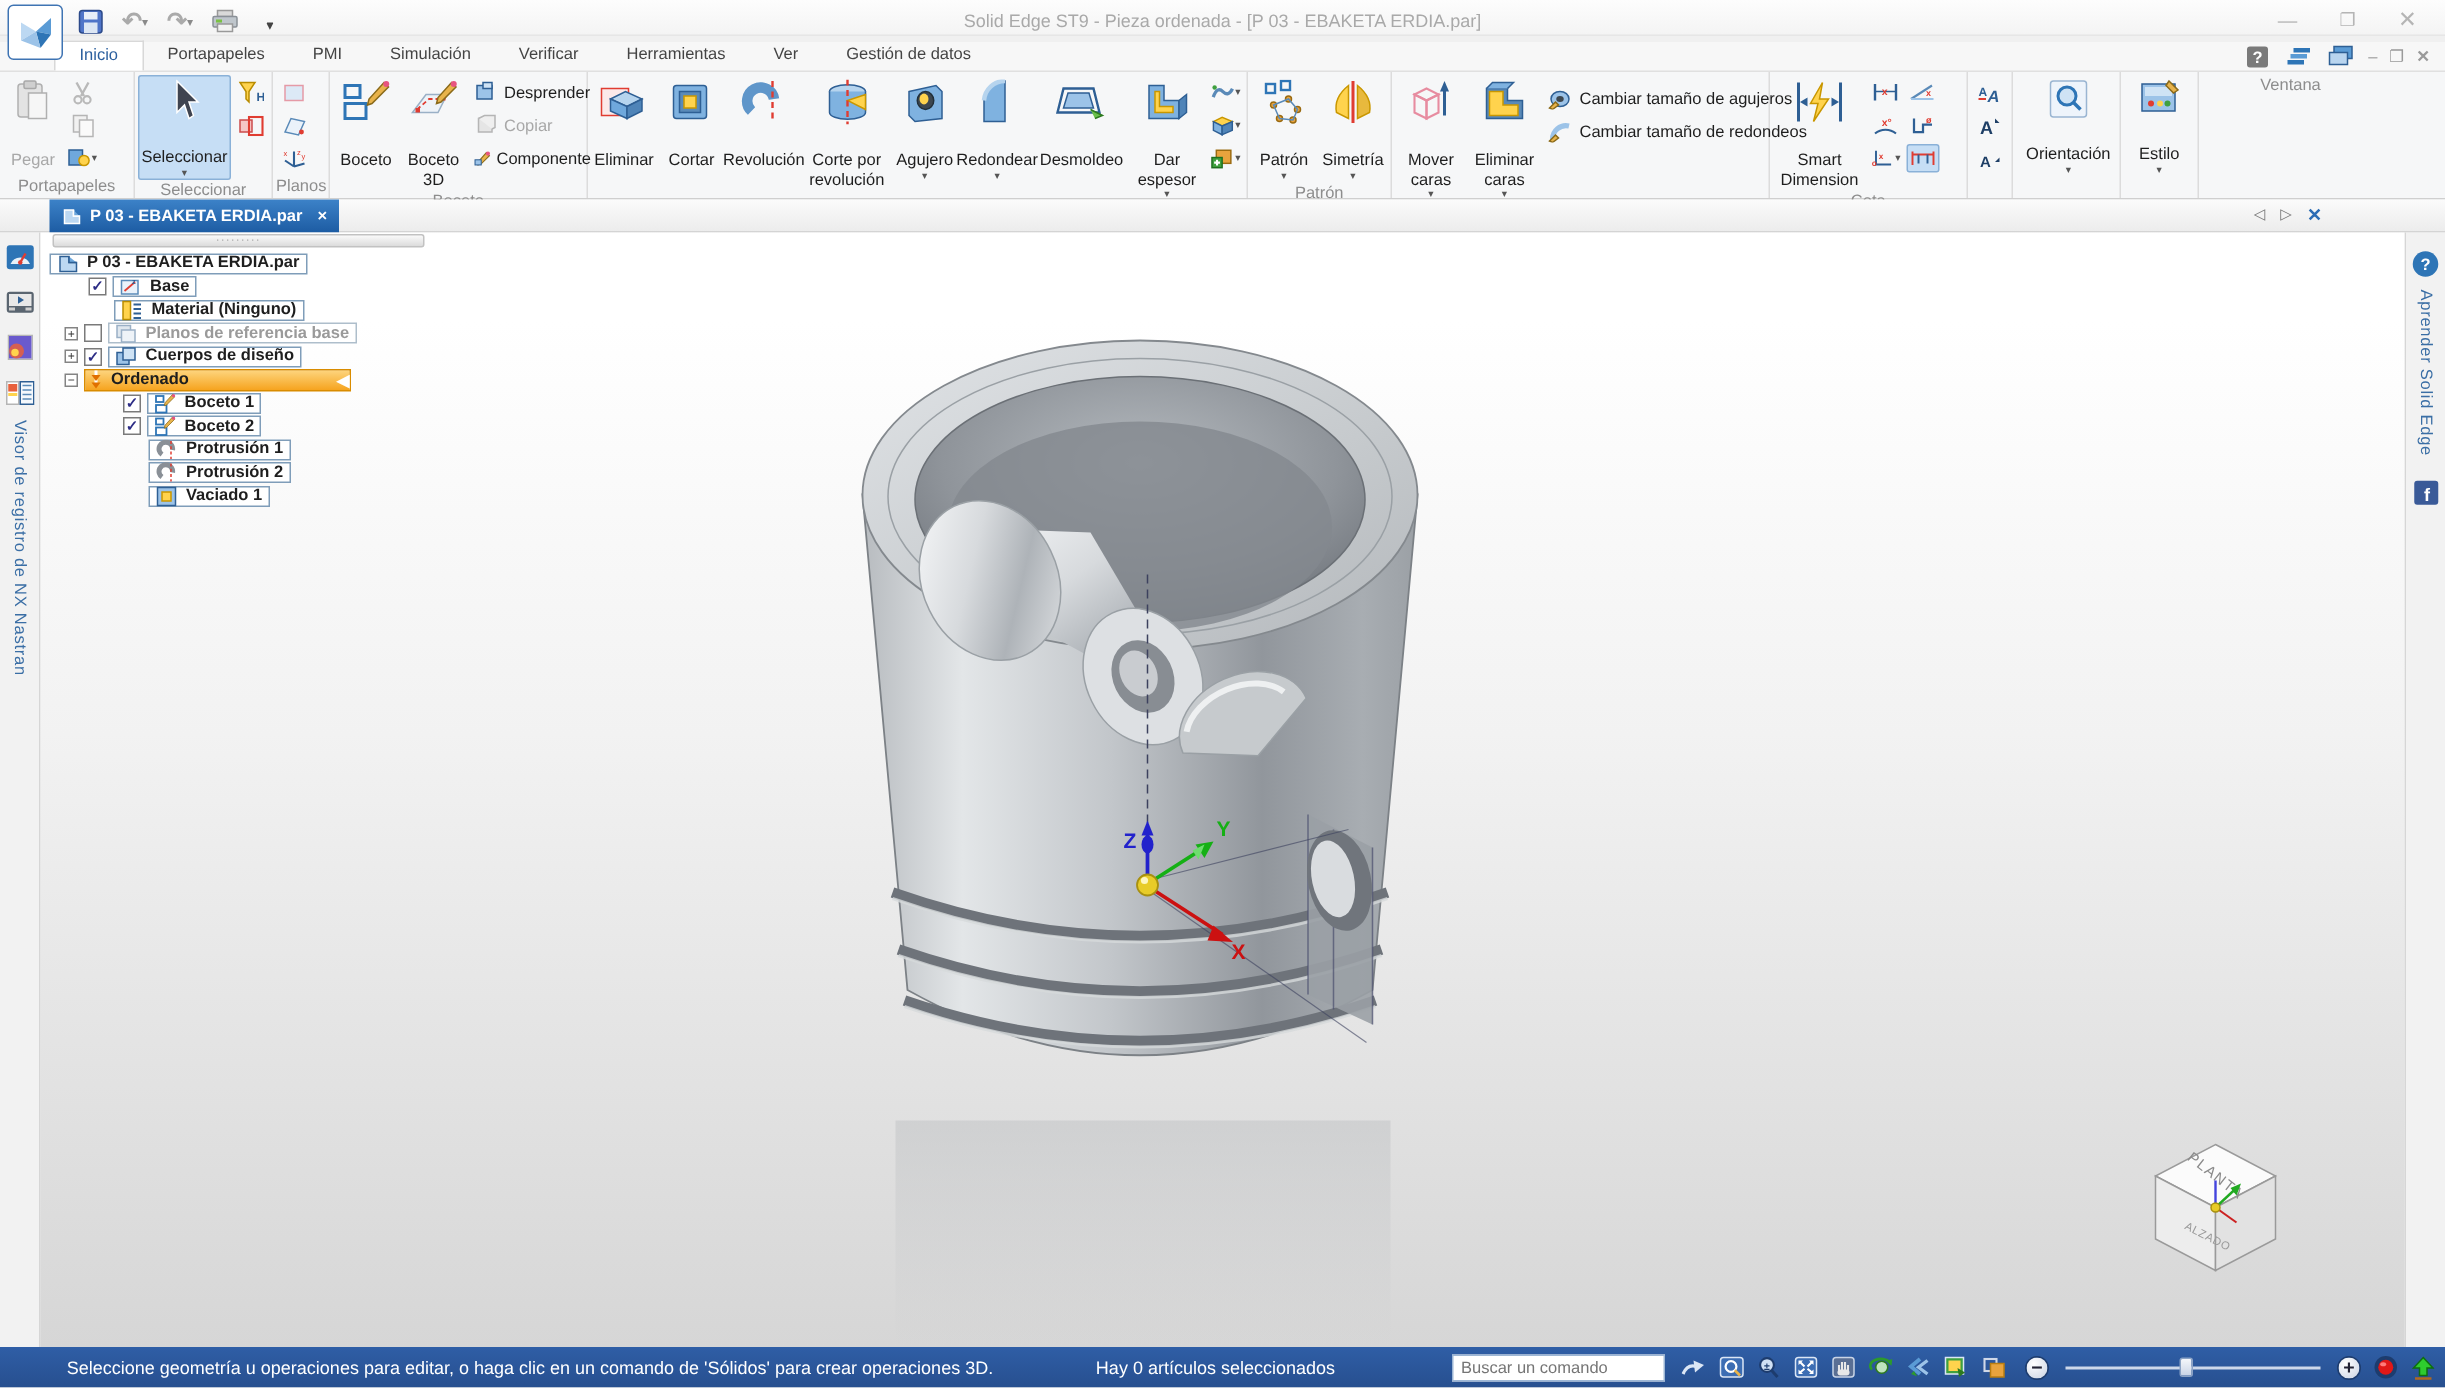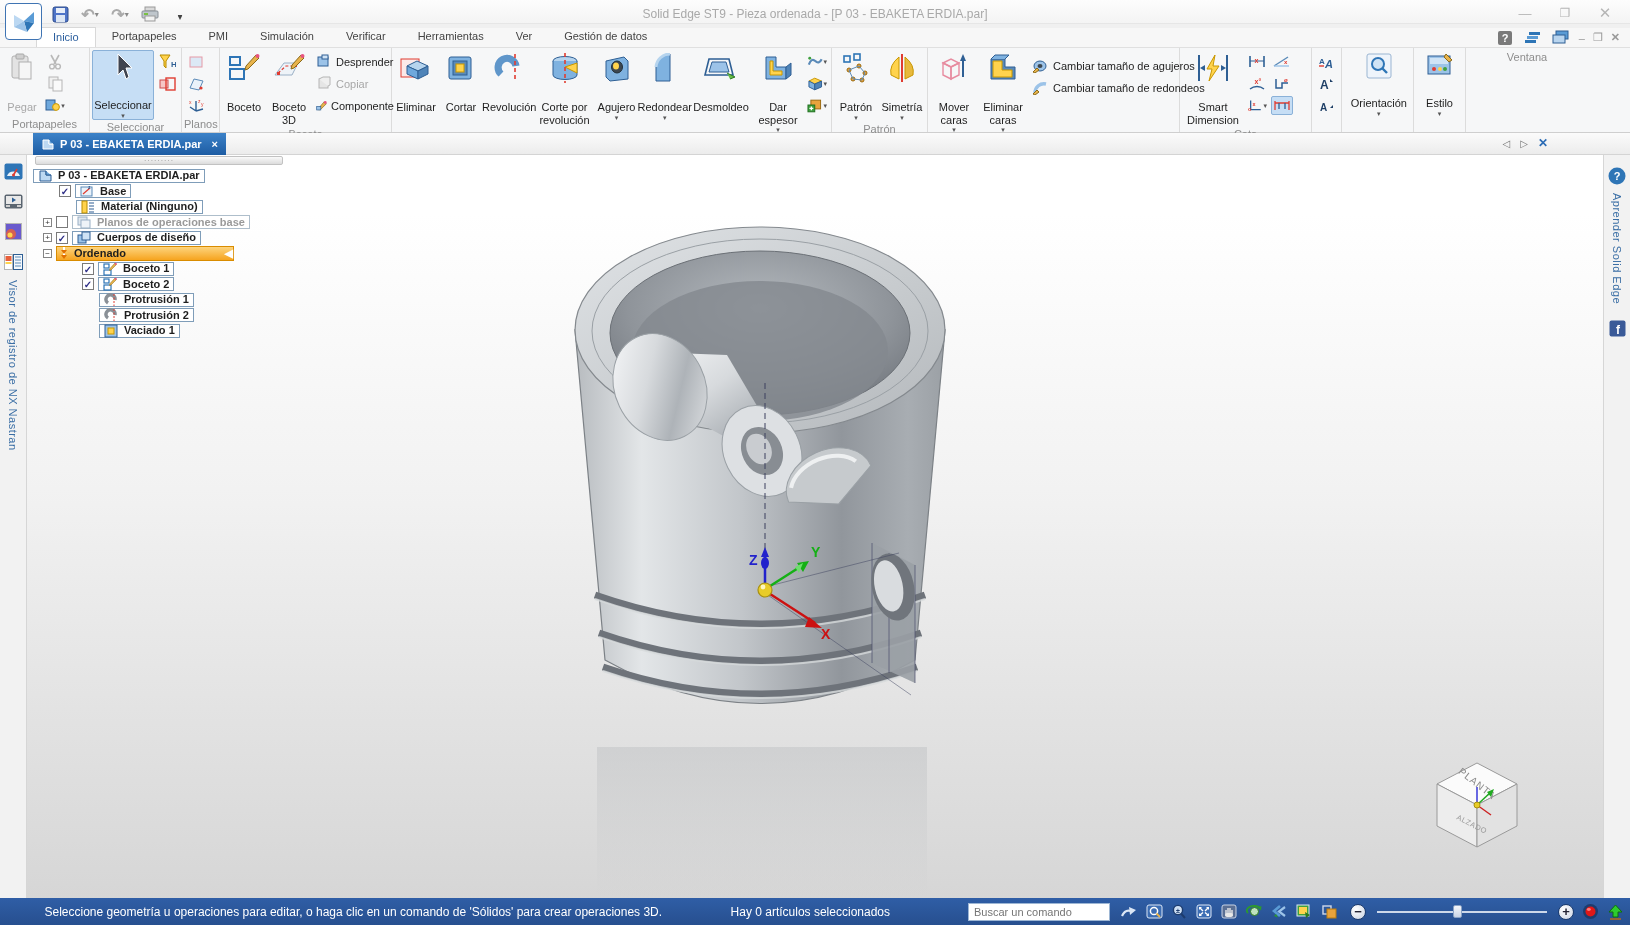--- a/index.html
+++ b/index.html
@@ -818,21 +818,21 @@
   </div>
 
   <div class="pf-row" style="padding-left:10px">
     <span class="pf-exp">+</span>
     <span class="pf-chk"></span>
     <span class="pf-box gray">
       <svg class="pf-ico" viewBox="0 0 14 14">
           <rect x="1" y="2" width="9" height="8" fill="#dfe7ee" stroke="#9ab0c6"></rect>
           <rect x="4" y="5" width="9" height="8" fill="#eef3f8" stroke="#9ab0c6"></rect>
         </svg>
-      <span>Planos de operaciones base</span>
+      <span>Planos de referencia base</span>
     </span>
   </div>
 
   <div class="pf-row" style="padding-left:10px">
     <span class="pf-exp">+</span>
     <span class="pf-chk">✓</span>
     <span class="pf-box">
       <svg class="pf-ico" viewBox="0 0 14 14">
           <rect x="1" y="4" width="8" height="8" fill="#9cc3e8" stroke="#2e5f94"></rect>
           <rect x="5" y="1" width="8" height="8" fill="#cfe3f5" stroke="#2e5f94"></rect>

